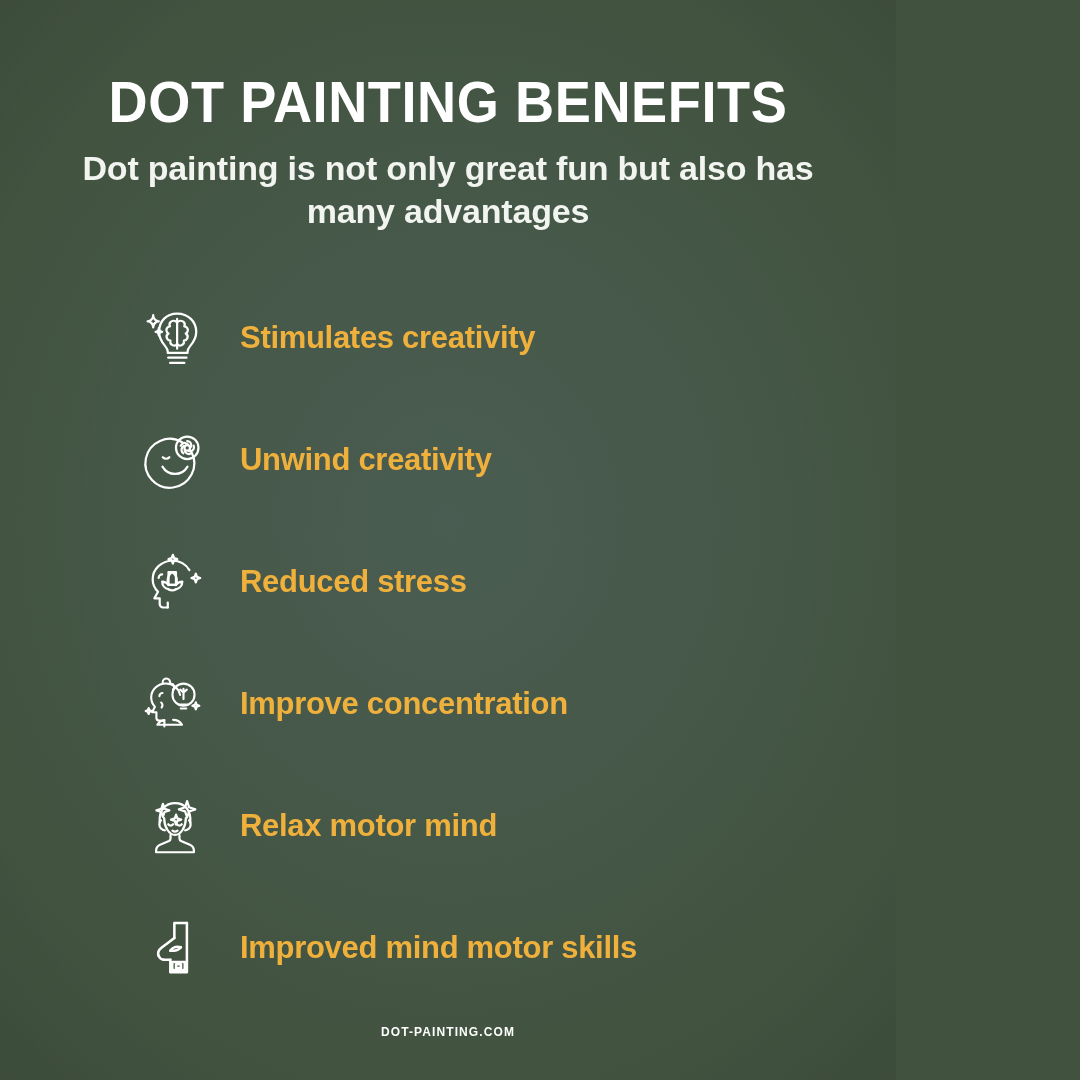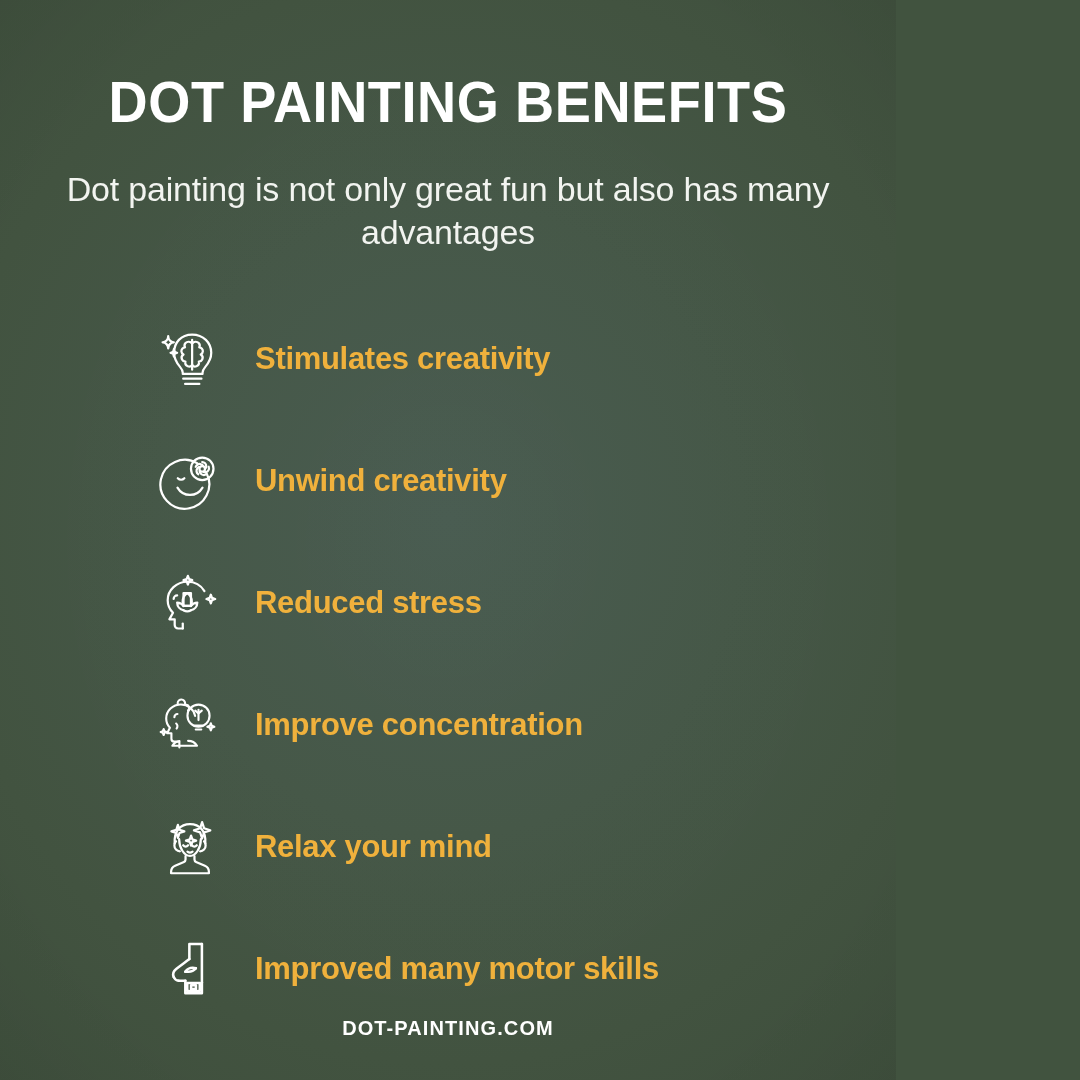--- a/index.html
+++ b/index.html
@@ -52,44 +52,43 @@
     margin: 0;
     color: #ffffff;
     font-family: "Liberation Sans Narrow", "Liberation Sans", sans-serif;
     font-size: 57px;
     font-weight: 700;
     letter-spacing: 0.6px;
     line-height: 1.06;
     transform: scaleX(0.95);
   }
   .subtitle {
-    margin: 36px auto 0;
+    margin: 15px auto 0;
     width: 790px;
     color: #f2f4f0;
     font-size: 34px;
-    font-weight: 400;
+    font-weight: 700;
     line-height: 1.26;
     letter-spacing: -0.2px;
   }
 
   
   .benefits {
     position: relative;
     z-index: 2;
     margin: 44px 0 0 0;
     padding: 0;
     list-style: none;
   }
   .benefit-row {
     display: flex;
     align-items: center;
     height: 122px;
     padding-left: 140px;
     box-sizing: border-box;
-    margin-left: 15px;
   }
   .benefit-icon {
     flex: 0 0 70px;
     width: 70px;
     height: 70px;
     display: flex;
     align-items: center;
     justify-content: center;
   }
   .benefit-icon svg {
@@ -110,21 +109,21 @@
   .footer {
     position: absolute;
     left: 0;
     right: 0;
     bottom: 40px;
     z-index: 2;
     text-align: center;
   }
   .footer-text {
     color: #ffffff;
-    font-size: 20px;
+    font-size: 12px;
     font-weight: 700;
     letter-spacing: 1.1px;
   }
 </style>
 </head>
 <body>
 
 <div class="poster">
 
   <div class="header">
@@ -214,39 +213,39 @@
           <path d="M21.8 24.6c0 8 4.6 15.8 10.2 15.8s10.2-7.8 10.2-15.8"></path>
           <path d="M25.6 30.4c1.3 1.6 3.3 1.6 4.6 0"></path>
           <path d="M33.8 30.4c1.3 1.6 3.3 1.6 4.6 0"></path>
           <path d="M29.6 36.4c1.5 1.1 3.3 1.1 4.8 0"></path>
           <path d="M27.8 40.6v3.2c0 1-.6 1.9-1.5 2.3l-8.3 3.6c-2.3 1-3.8 3.3-3.8 5.8v1.2h35.6v-1.2c0-2.5-1.5-4.8-3.8-5.8l-8.3-3.6c-.9-.4-1.5-1.3-1.5-2.3v-3.2"></path>
           <path d="M20.6 11.2l1.5 4.6 4.6 1.5-4.6 1.5-1.5 4.6-1.5-4.6-4.6-1.5 4.6-1.5z"></path>
           <path d="M43.4 8.6l1.9 5.8 5.8 1.9-5.8 1.9-1.9 5.8-1.9-5.8-5.8-1.9 5.8-1.9z"></path>
           <path d="M33 21.2l1.2 3.6 3.6 1.2-3.6 1.2-1.2 3.6-1.2-3.6-3.6-1.2 3.6-1.2z"></path>
         </svg>
       </span>
-      <span class="benefit-label">Relax your mind</span>
+      <span class="benefit-label">Relax motor mind</span>
     </li>
 
     <li class="benefit-row">
       <span class="benefit-icon">
         <svg viewBox="0 0 64 64" fill="none" stroke="#ffffff" stroke-width="2.4" stroke-linecap="round" stroke-linejoin="round">
           <path d="M43.2 8.4H31.4v14.2"></path>
           <path d="M43.2 8.4v36.4"></path>
           <path d="M31.4 22.6c-3.6 2.8-8.6 6.4-12.4 9.4-2.6 2-3.4 4.8-2.4 7.4"></path>
           <path d="M16.6 39.4c.8 2 2.6 3.4 4.8 3.6"></path>
           <path d="M21.4 43h6.2"></path>
           <path d="M27.6 43v11.8h15.6V44.8"></path>
           <path d="M27.6 34.6c1.6-2.4 4.2-3.8 7-3.8 1 0 2 .2 2.9.5"></path>
           <path d="M37.5 31.3c-1.6 2-4.2 3.3-7 3.3h-2.9"></path>
           <rect x="29.4" y="45.2" width="11.8" height="7.6"></rect>
           <rect x="33" y="47.2" width="4.6" height="3.6"></rect>
         </svg>
       </span>
-      <span class="benefit-label">Improved many motor skills</span>
+      <span class="benefit-label">Improved mind motor skills</span>
     </li>
 
   </ul>
 
   <div class="footer">
     <span class="footer-text">DOT-PAINTING.COM</span>
   </div>
 
 </div>
 

